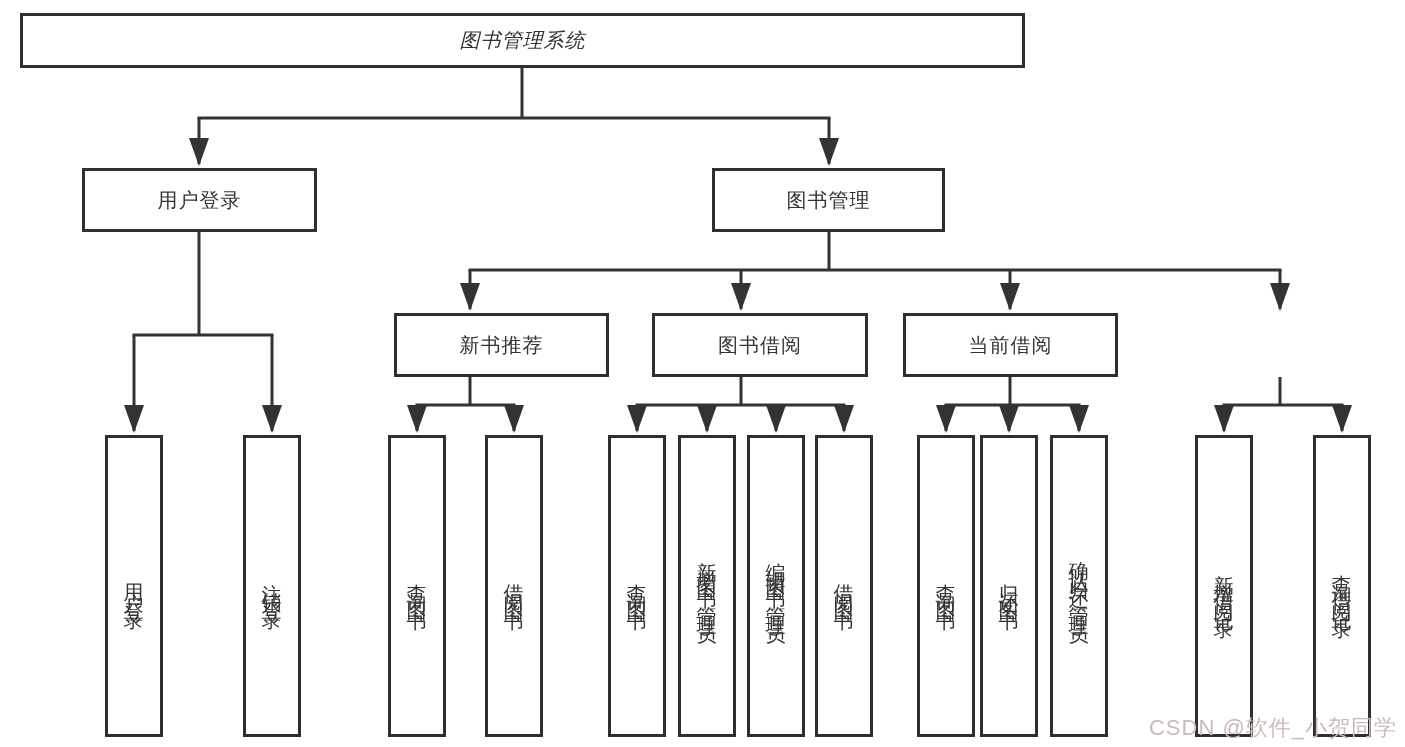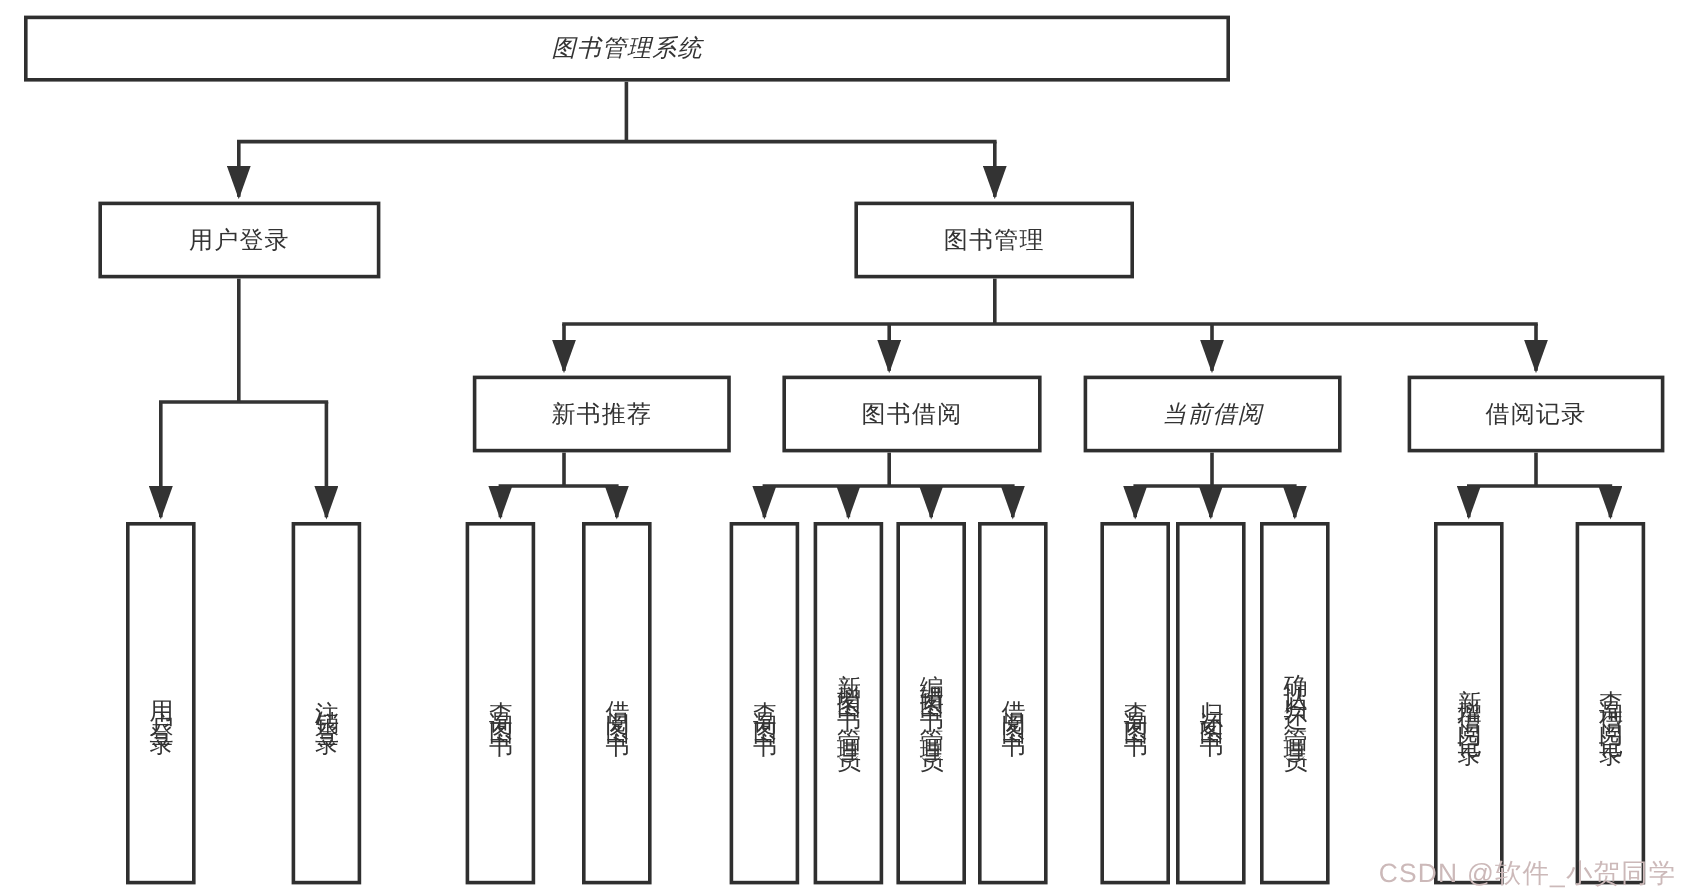--- a/index.html
+++ b/index.html
@@ -12,21 +12,21 @@
   .hlabel{font-size:20px;color:#333;letter-spacing:1px;white-space:nowrap;}
   .vbox{width:58px;top:435px;height:302px;}
   .vlabel{writing-mode:vertical-rl;text-orientation:mixed;font-size:20px;color:#333;
           letter-spacing:9px;white-space:nowrap;line-height:1;}
   
   #n-root{left:20px;top:13px;width:1005px;height:55px;font-style:italic;}
   #n-user-login{left:82px;top:168px;width:235px;height:64px;}
   #n-book-mgmt{left:712px;top:168px;width:233px;height:64px;}
   #n-new-books{left:362px;top:313px;width:215px;height:64px;margin-left:32px;}
   #n-book-borrow{left:633px;top:313px;width:216px;height:64px;margin-left:19px;}
-  #n-current-borrow{left:903px;top:313px;width:215px;height:64px;font-style:italic;}
+  #n-current-borrow{left:903px;top:313px;width:215px;height:64px;}
   #n-borrow-records{left:1173px;top:313px;width:214px;height:64px;}
   #l-ul-login{left:105px;}
   #l-ul-logout{left:243px;}
   #l-nb-query{left:388px;}
   #l-nb-borrow{left:485px;}
   #l-bb-query{left:608px;}
   #l-bb-add{left:678px;}
   #l-bb-edit{left:747px;}
   #l-bb-borrow{left:815px;}
   #l-cb-query{left:917px;}
@@ -105,23 +105,20 @@
 
   <div class="node" id="n-new-books">
     <span class="hlabel">新书推荐</span>
   </div>
   <div class="node" id="n-book-borrow">
     <span class="hlabel">图书借阅</span>
   </div>
   <div class="node" id="n-current-borrow">
     <span class="hlabel">当前借阅</span>
   </div>
-  <div class="node" id="n-borrow-records">
-    <span class="hlabel">借阅记录</span>
-  </div>
 
   <div class="node vbox" id="l-ul-login">
     <span class="vlabel">用户登录</span>
   </div>
   <div class="node vbox" id="l-ul-logout">
     <span class="vlabel">注销登录</span>
   </div>
 
   <div class="node vbox" id="l-nb-query">
     <span class="vlabel">查询图书</span>

